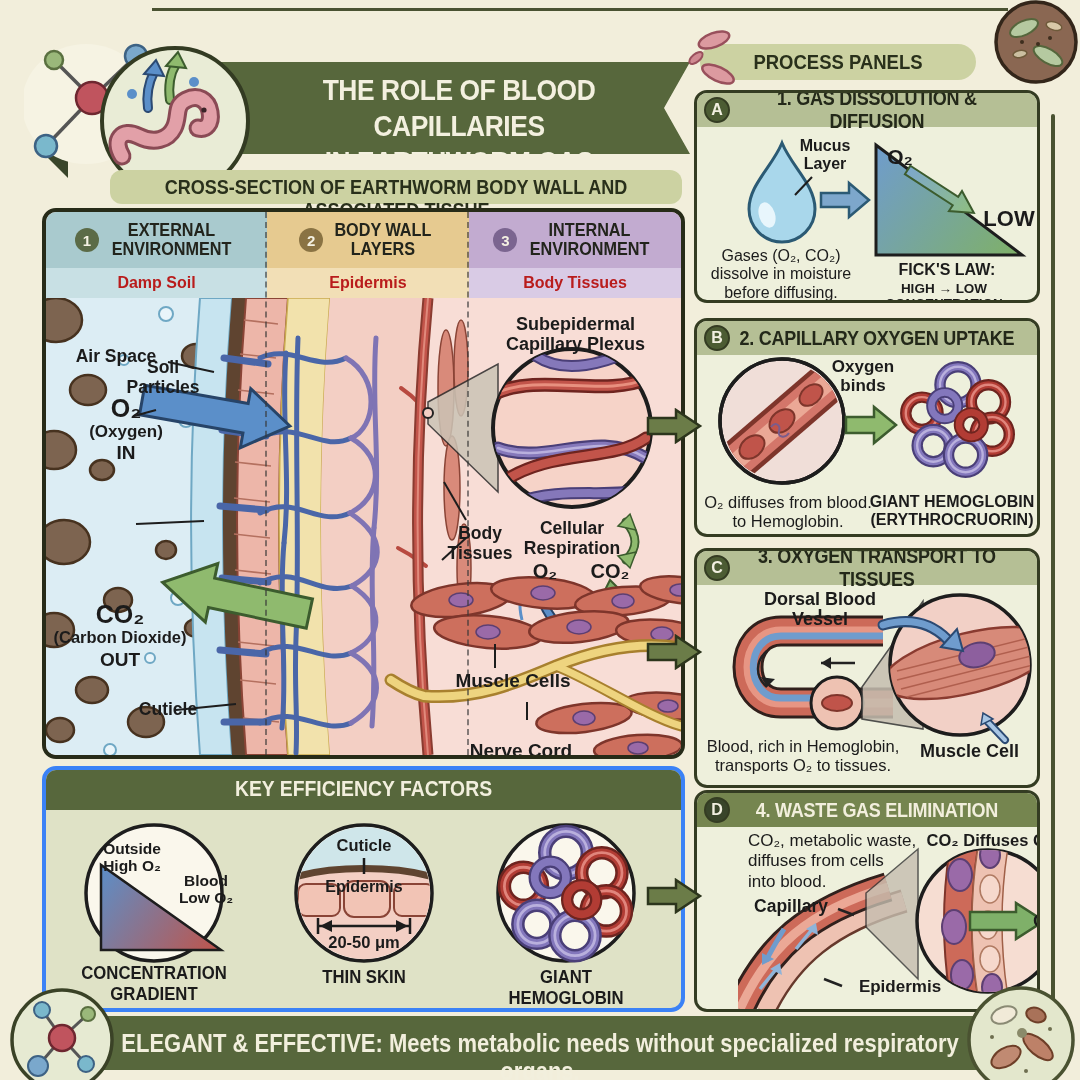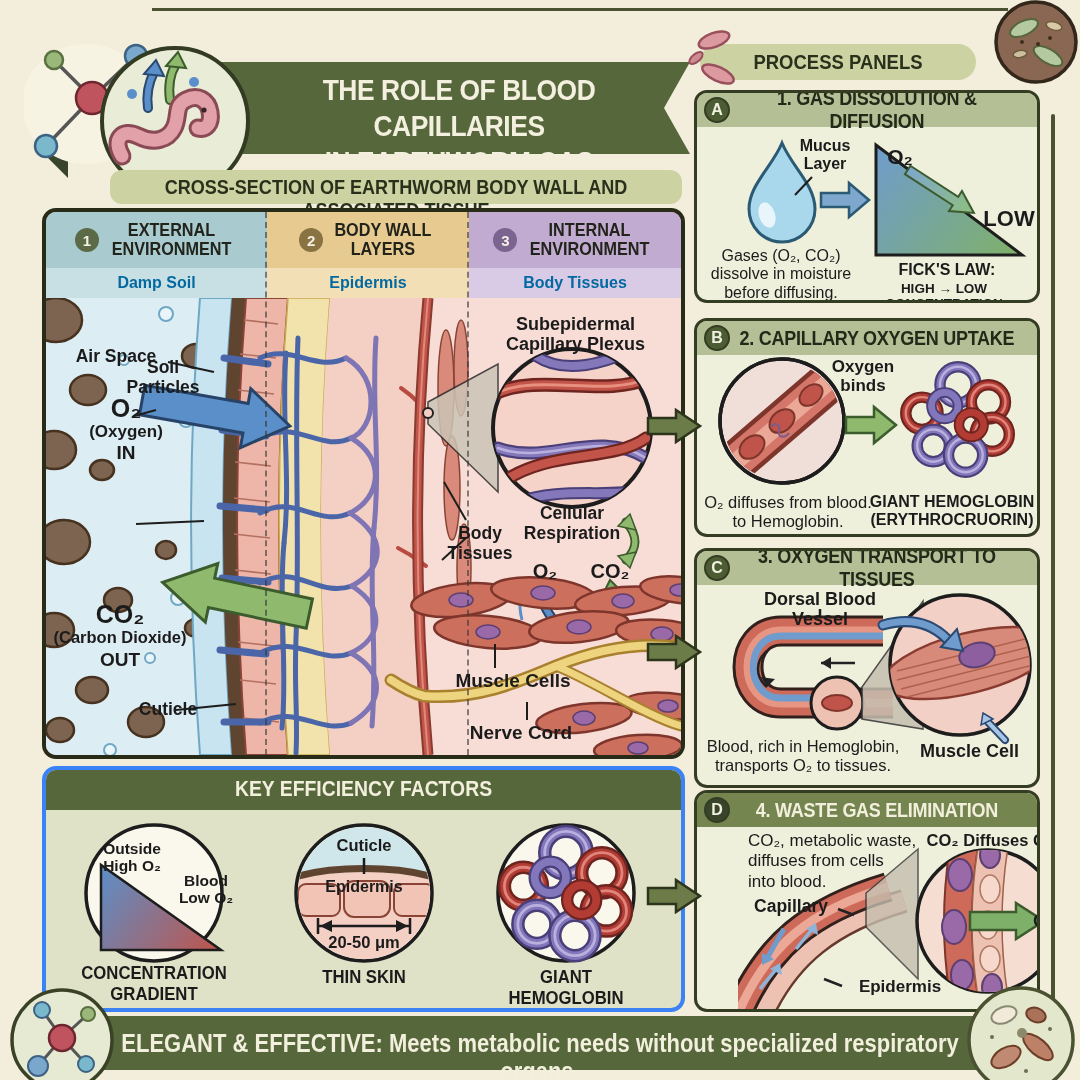--- a/index.html
+++ b/index.html
@@ -9,21 +9,21 @@
   .cap{font-weight:normal;}
   .sq{transform:scaleX(.88);}
   .panel{position:absolute;border:3px solid #343c22;border-radius:13px;background:#eef0dc;overflow:hidden;box-sizing:border-box;}
   .phead{position:relative;height:34px;background:#b5bf95;display:flex;align-items:center;}
   .phead .ttl{width:100%;text-align:center;font-weight:bold;font-size:20px;color:#232819;letter-spacing:-.3px;padding-left:22px;transform:scaleX(.9);}
   .badge{position:absolute;left:7px;top:4px;width:26px;height:26px;border-radius:50%;background:#4c5c33;color:#f1efe0;font-weight:bold;font-size:16px;display:flex;align-items:center;justify-content:center;border:2px solid #343c22;box-sizing:border-box;}
   .pbody{position:relative;}
   .colhead{position:absolute;top:0;height:56px;display:flex;align-items:center;justify-content:center;gap:6px;}
   .colhead .num{width:24px;height:24px;border-radius:50%;color:#f4f1e2;font-weight:bold;font-size:15px;display:flex;align-items:center;justify-content:center;flex:0 0 auto;}
   .colhead .ct{font-weight:bold;font-size:18px;color:#22241c;text-align:center;line-height:1.05;white-space:pre-line;transform:scaleX(.9);}
-  .colsub{position:absolute;top:56px;height:30px;display:flex;align-items:center;justify-content:center;font-weight:bold;font-size:16px;color:#0369a1;}
+  .colsub{position:absolute;top:56px;height:30px;display:flex;align-items:center;justify-content:center;font-weight:bold;font-size:16px;color:#b91c1c;}
   .dash{position:absolute;top:0;height:543px;border-left:2.5px dashed rgba(55,55,55,.6);}
 </style>
 </head>
 <body>
 
 <svg width="0" height="0" style="position:absolute">
   <defs>
     <g id="hemo">
       <g>
           <circle cx="0" cy="-36" r="19" fill="none" stroke="#4a3f78" stroke-width="12"></circle>
@@ -345,26 +345,26 @@
   <div class="lb" style="left:30px;top:210px;width:100px;font-size:17px;">(Oxygen)</div>
   <div class="lb" style="left:40px;top:230px;width:80px;font-size:19px;">IN</div>
   <div class="lb" style="left:34px;top:388px;width:80px;font-size:25px;">CO₂</div>
   <div class="lb" style="left:6px;top:416px;width:136px;font-size:16.5px;">(Carbon Dioxide)</div>
   <div class="lb" style="left:34px;top:437px;width:80px;font-size:19px;">OUT</div>
   <div class="lb" style="left:72px;top:488px;width:100px;font-size:17.5px;">Cuticle</div>
   <div class="lb" style="left:447px;top:102px;width:165px;font-size:18px;">Subepidermal
 Capillary Plexus</div>
   <div class="lb" style="left:386px;top:312px;width:96px;font-size:17.5px;">Body
 Tissues</div>
-  <div class="lb" style="left:458px;top:292px;width:136px;font-size:17.5px;">Cellular
+  <div class="lb" style="left:458px;top:307px;width:136px;font-size:17.5px;">Cellular
 Respiration</div>
   <div class="lb" style="left:474px;top:348px;width:50px;font-size:20px;">O₂</div>
   <div class="lb" style="left:534px;top:348px;width:60px;font-size:20px;">CO₂</div>
   <div class="lb" style="left:397px;top:458px;width:140px;font-size:19px;">Muscle Cells</div>
-  <div class="lb" style="left:405px;top:510px;width:140px;font-size:19px;">Nerve Cord</div>
+  <div class="lb" style="left:405px;top:528px;width:140px;font-size:19px;">Nerve Cord</div>
 </div>
 
 <div class="abs" style="left:42px;top:766px;width:643px;height:246px;border:4px solid #3b82f6;border-radius:14px;background:#dfe2c6;overflow:hidden;box-sizing:border-box;">
   <svg class="abs" style="left:0;top:0;" width="635" height="238" viewBox="0 0 635 238">
     <defs>
       <linearGradient id="gradCG" x1="55" y1="95" x2="175" y2="180" gradientUnits="userSpaceOnUse">
         <stop offset="0" stop-color="#5b8fc9"></stop>
           <stop offset="1" stop-color="#c0544a"></stop>
       </linearGradient>
       <clipPath id="c2clip">

